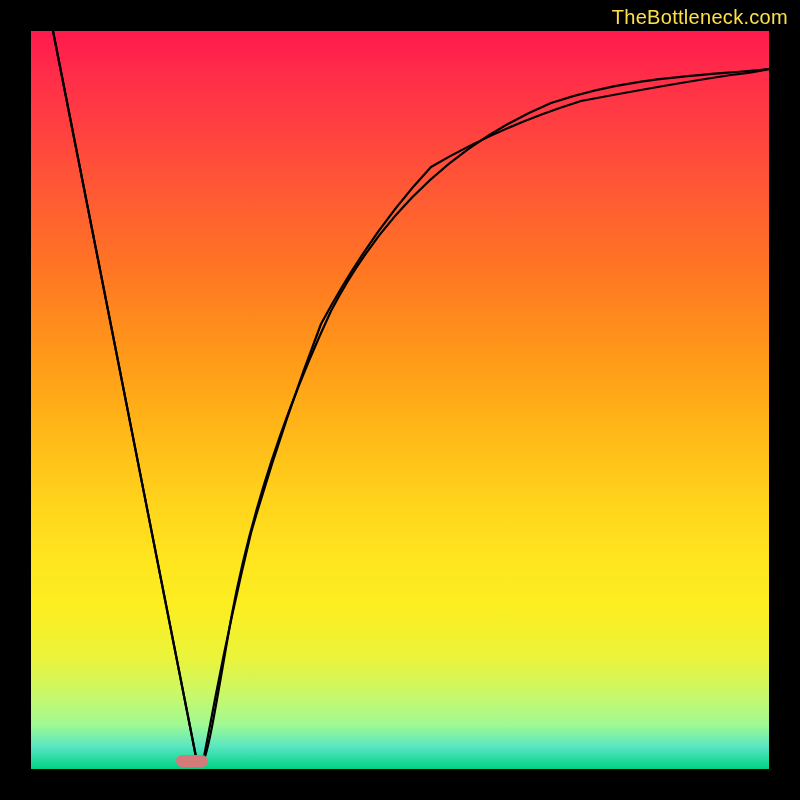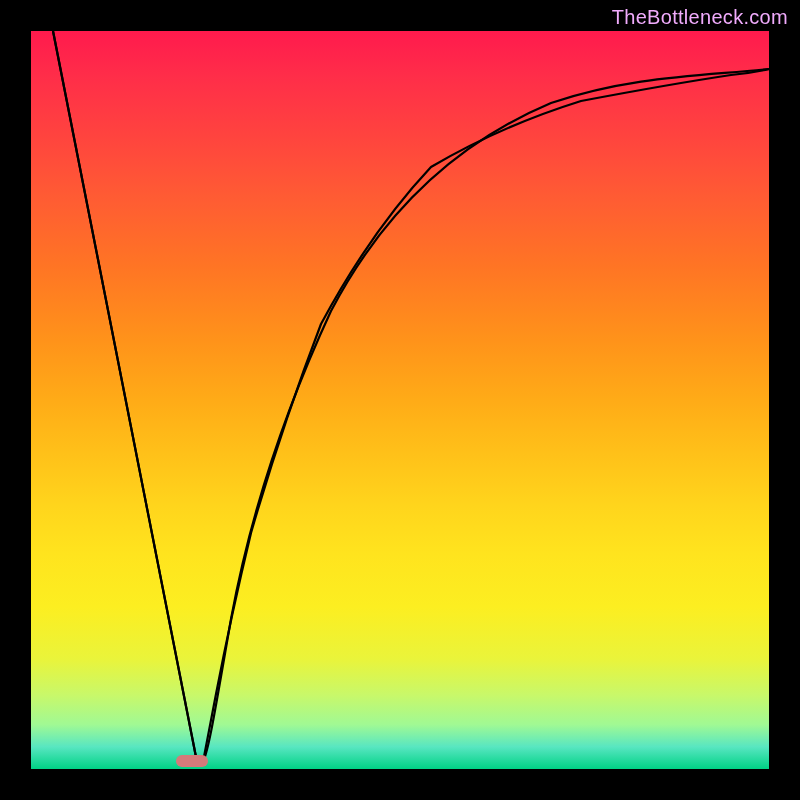--- a/index.html
+++ b/index.html
@@ -51,21 +51,21 @@
     position: absolute;
     width: 32px;
     height: 12px;
     border-radius: 6px;
     background: #d47a7a;
   }
   .watermark {
     position: absolute;
     top: 6px;
     right: 12px;
-    color: #f0abfc;
+    color: #fde047;
     font-family: Arial, Helvetica, sans-serif;
     font-size: 20px;
     letter-spacing: 0.3px;
     text-align: right;
   }
 </style>
 </head>
 <body>
 <div class="wrap">
 

